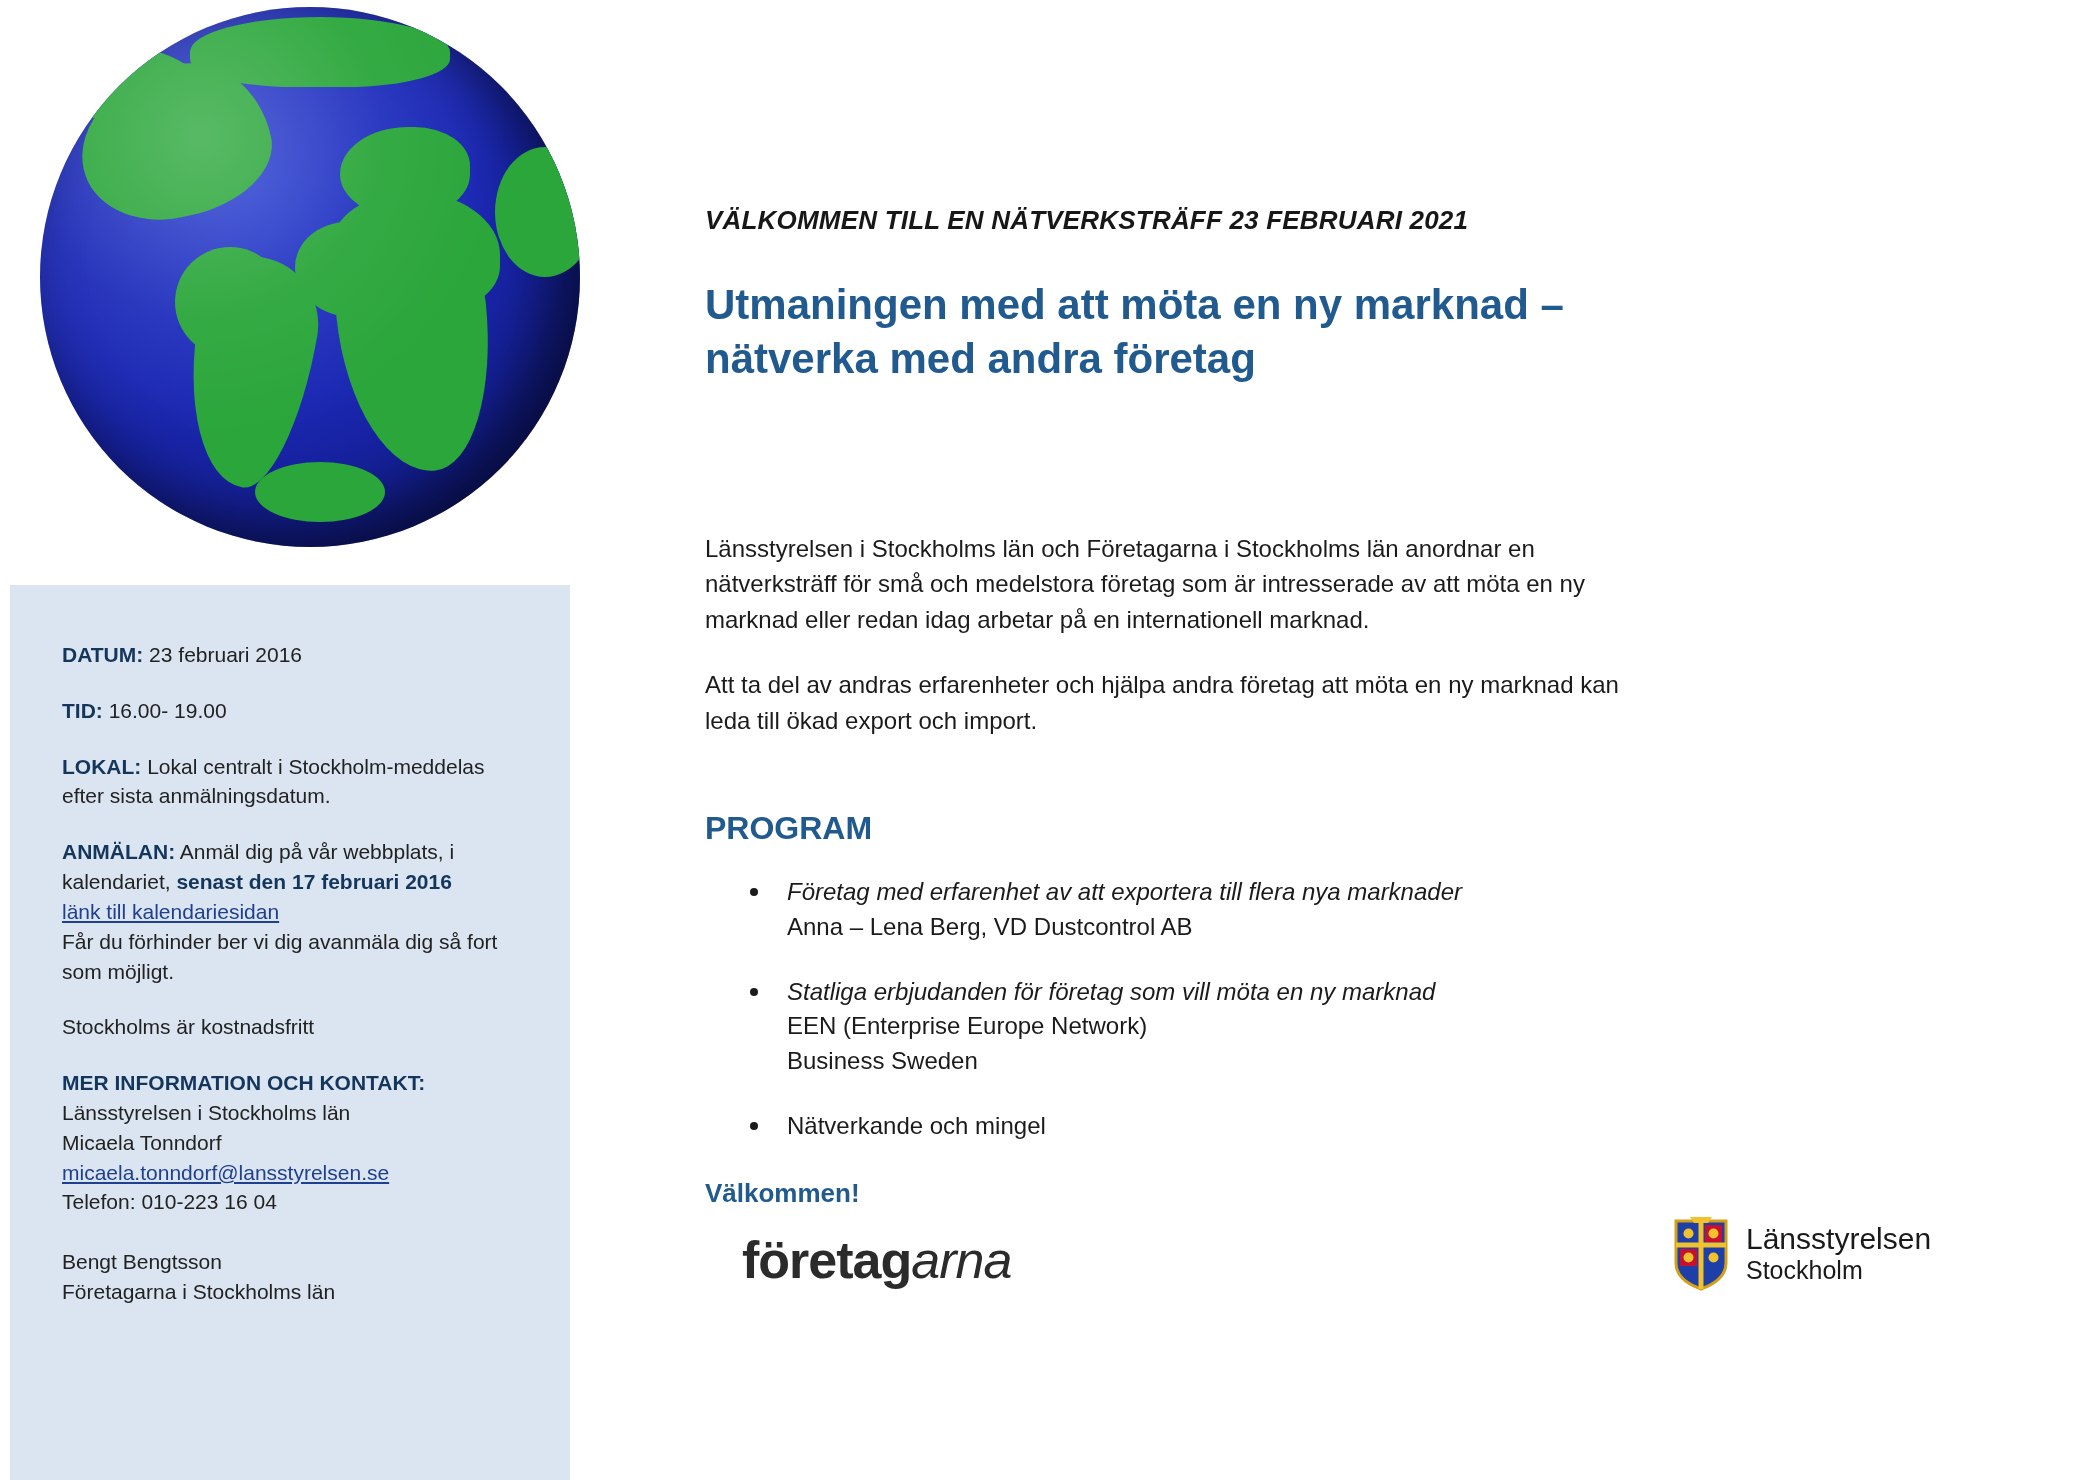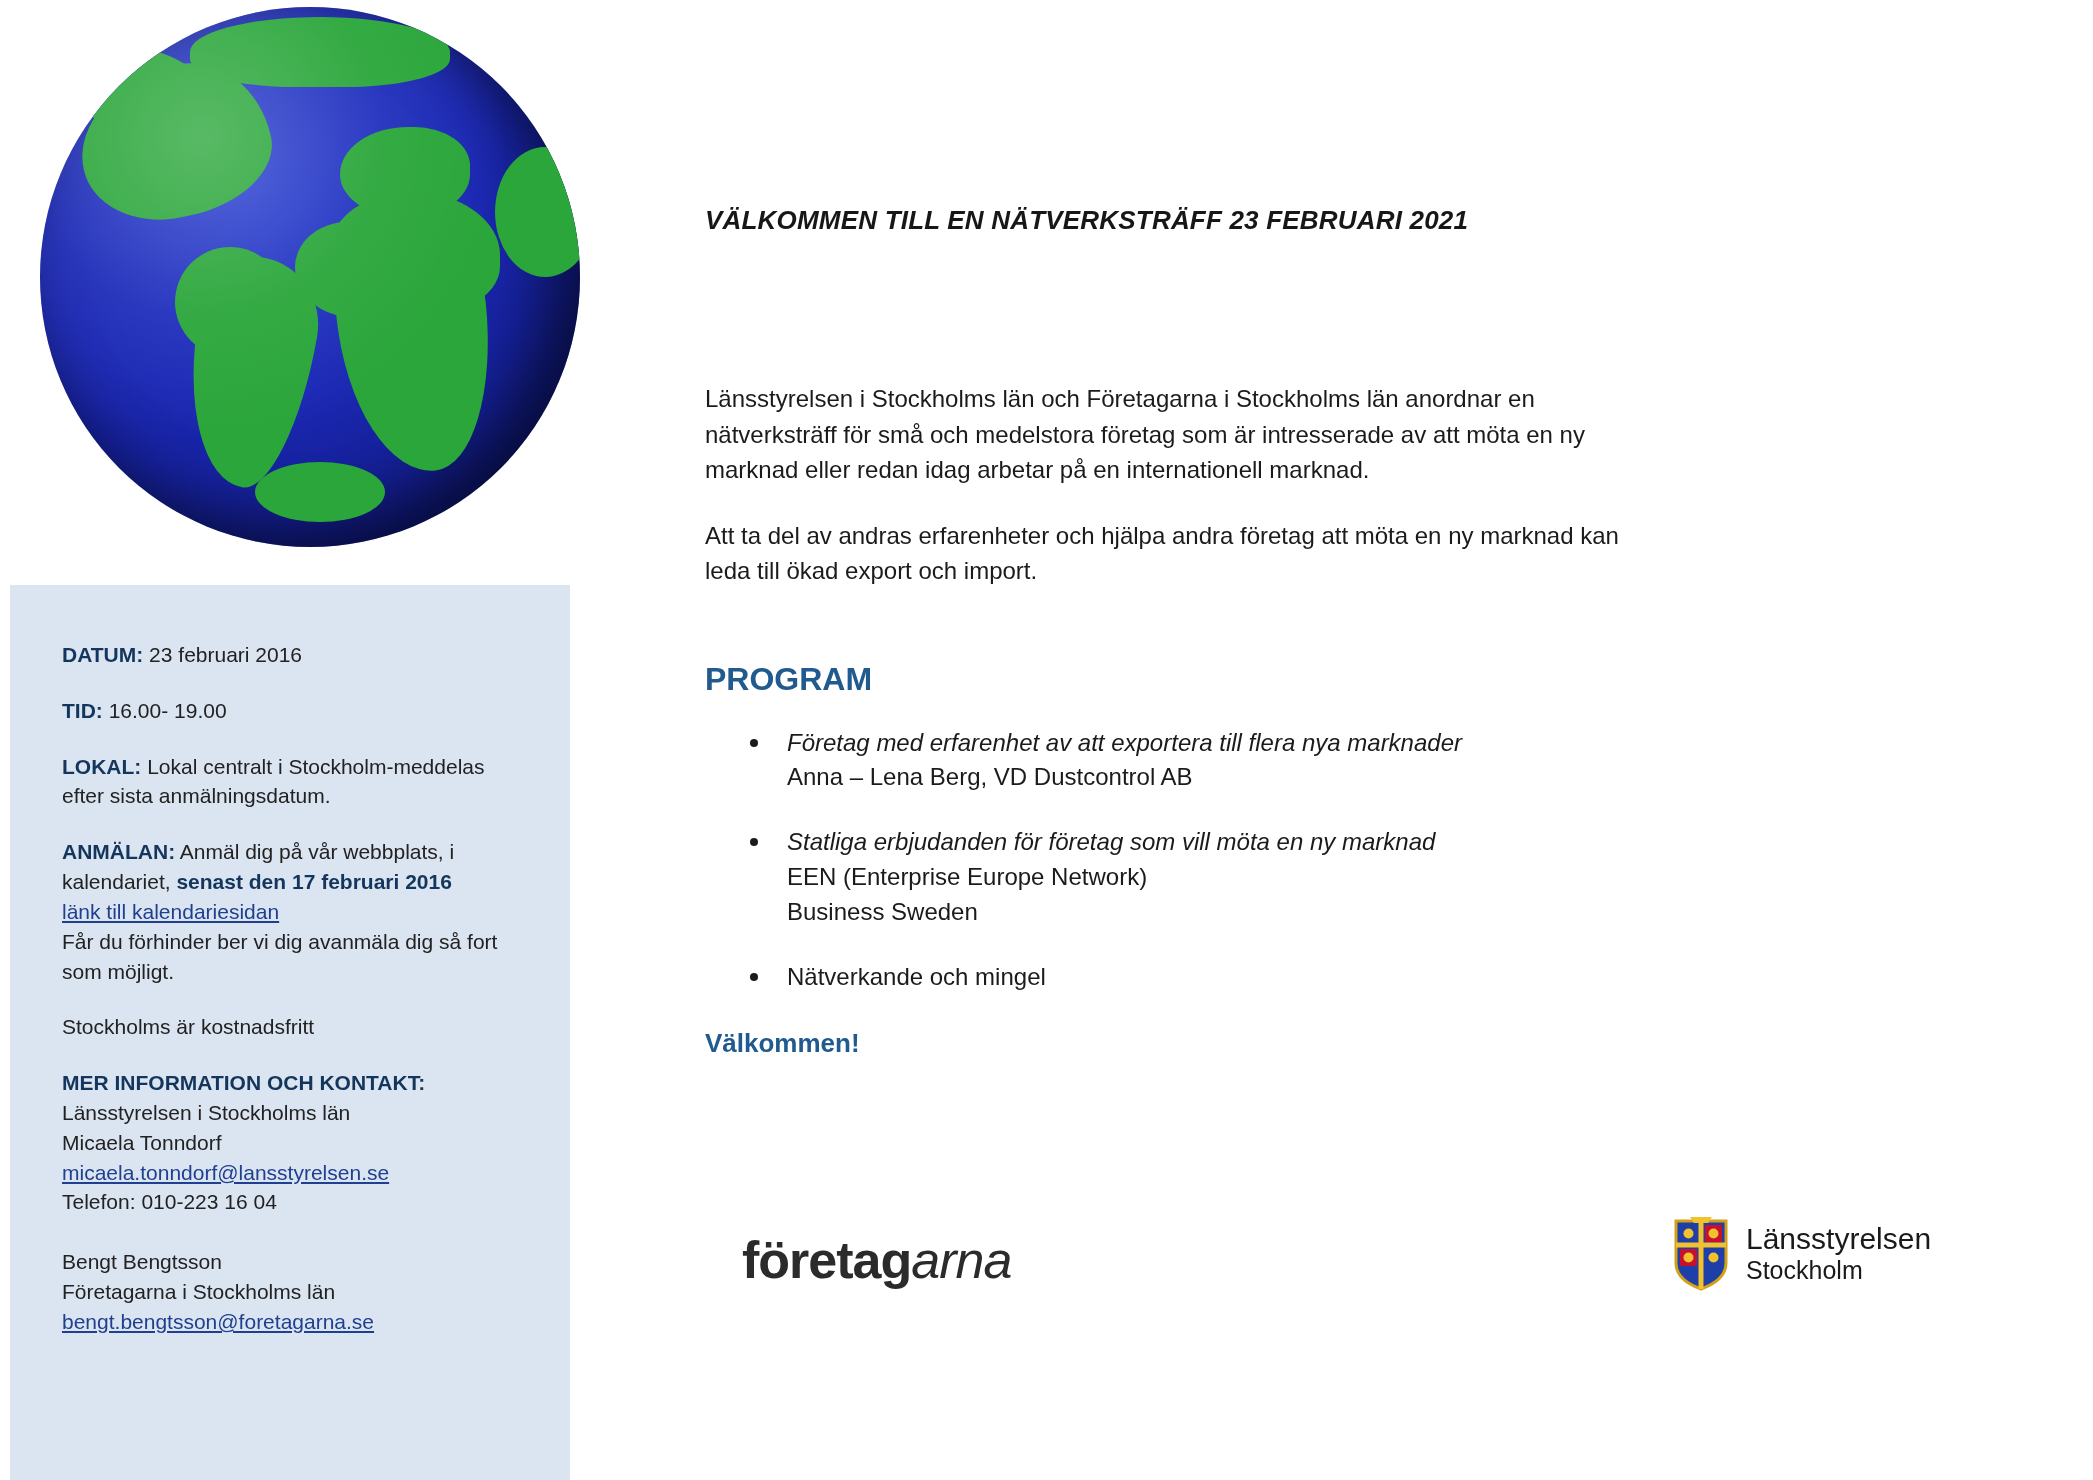--- a/index.html
+++ b/index.html
@@ -271,27 +271,27 @@
   <p class="nomarg">
     <span class="blk">Länsstyrelsen i Stockholms län</span>
     <span class="blk">Micaela Tonndorf</span>
     <a class="blk" href="#">micaela.tonndorf@lansstyrelsen.se</a>
     <span class="blk">Telefon: 010-223 16 04</span>
   </p>
 
   <p style="margin-top:30px" class="nomarg">
     <span class="blk">Bengt Bengtsson</span>
     <span class="blk">Företagarna i Stockholms län</span>
-    <a class="blk" href="#">bengt.bengtsson@foretagarna.se</a>
   </p>
 </div>
 
 <div class="content">
   <div class="kicker">VÄLKOMMEN TILL EN NÄTVERKSTRÄFF 23 FEBRUARI 2021</div>
 
+  <h1 class="title">Utmaningen med att möta en ny marknad – nätverka med andra företag</h1>
 
   <div class="body-copy">
     <p>Länsstyrelsen i Stockholms län och Företagarna i Stockholms län anordnar en nätverksträff för små och medelstora företag som är intresserade av att möta en ny marknad eller redan idag arbetar på en internationell marknad.</p>
     <p>Att ta del av andras erfarenheter och hjälpa andra företag att möta en ny marknad kan leda till ökad export och import.</p>
   </div>
 
   <h2 class="program">PROGRAM</h2>
 
   <ul class="program-list">
     <li>

